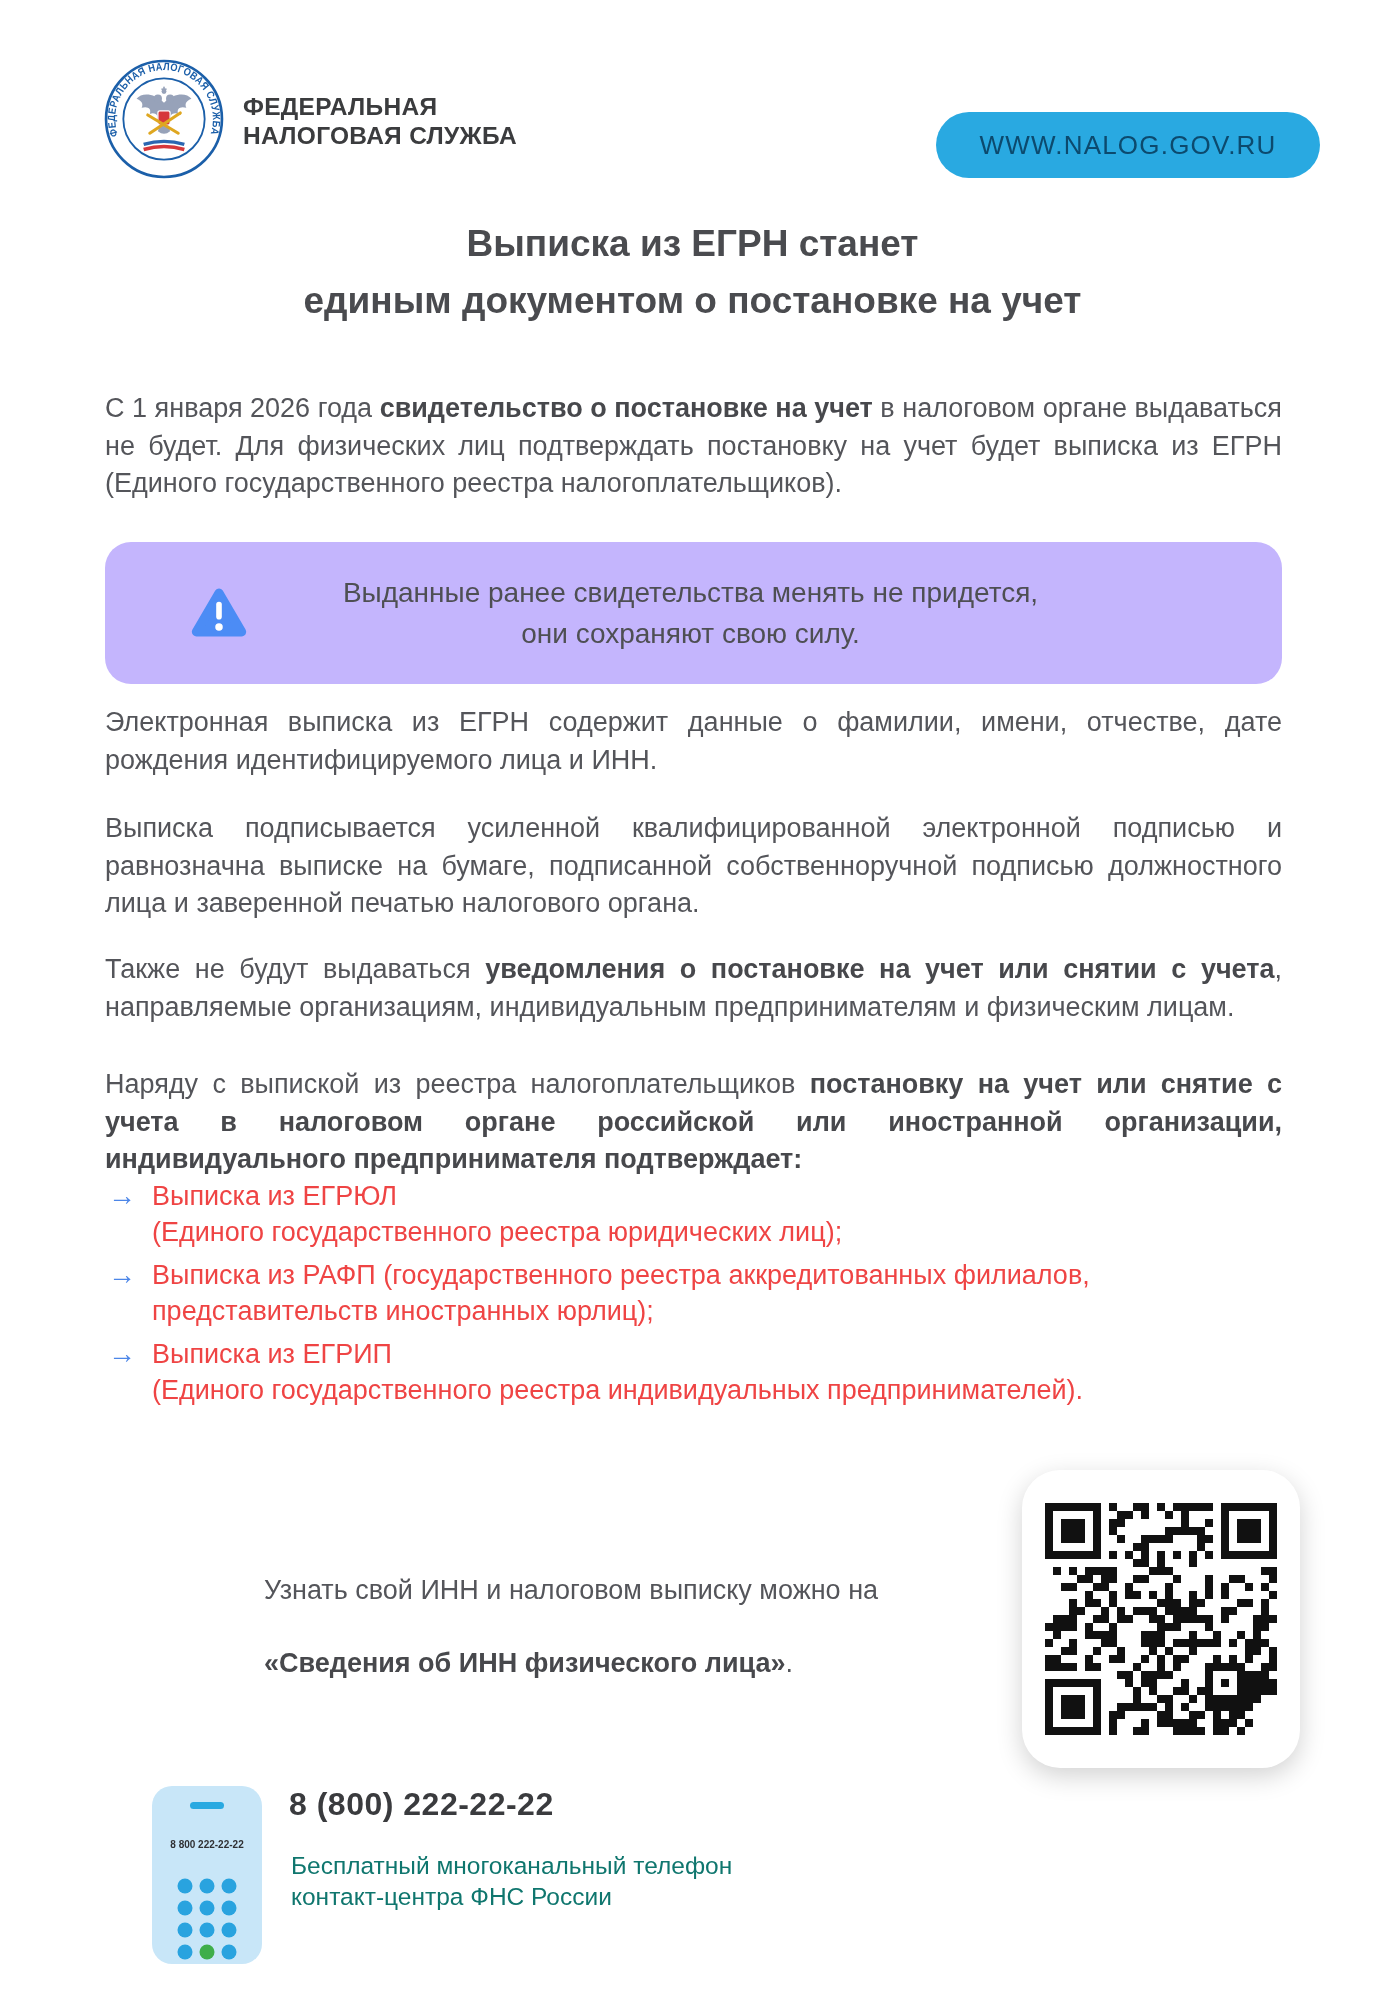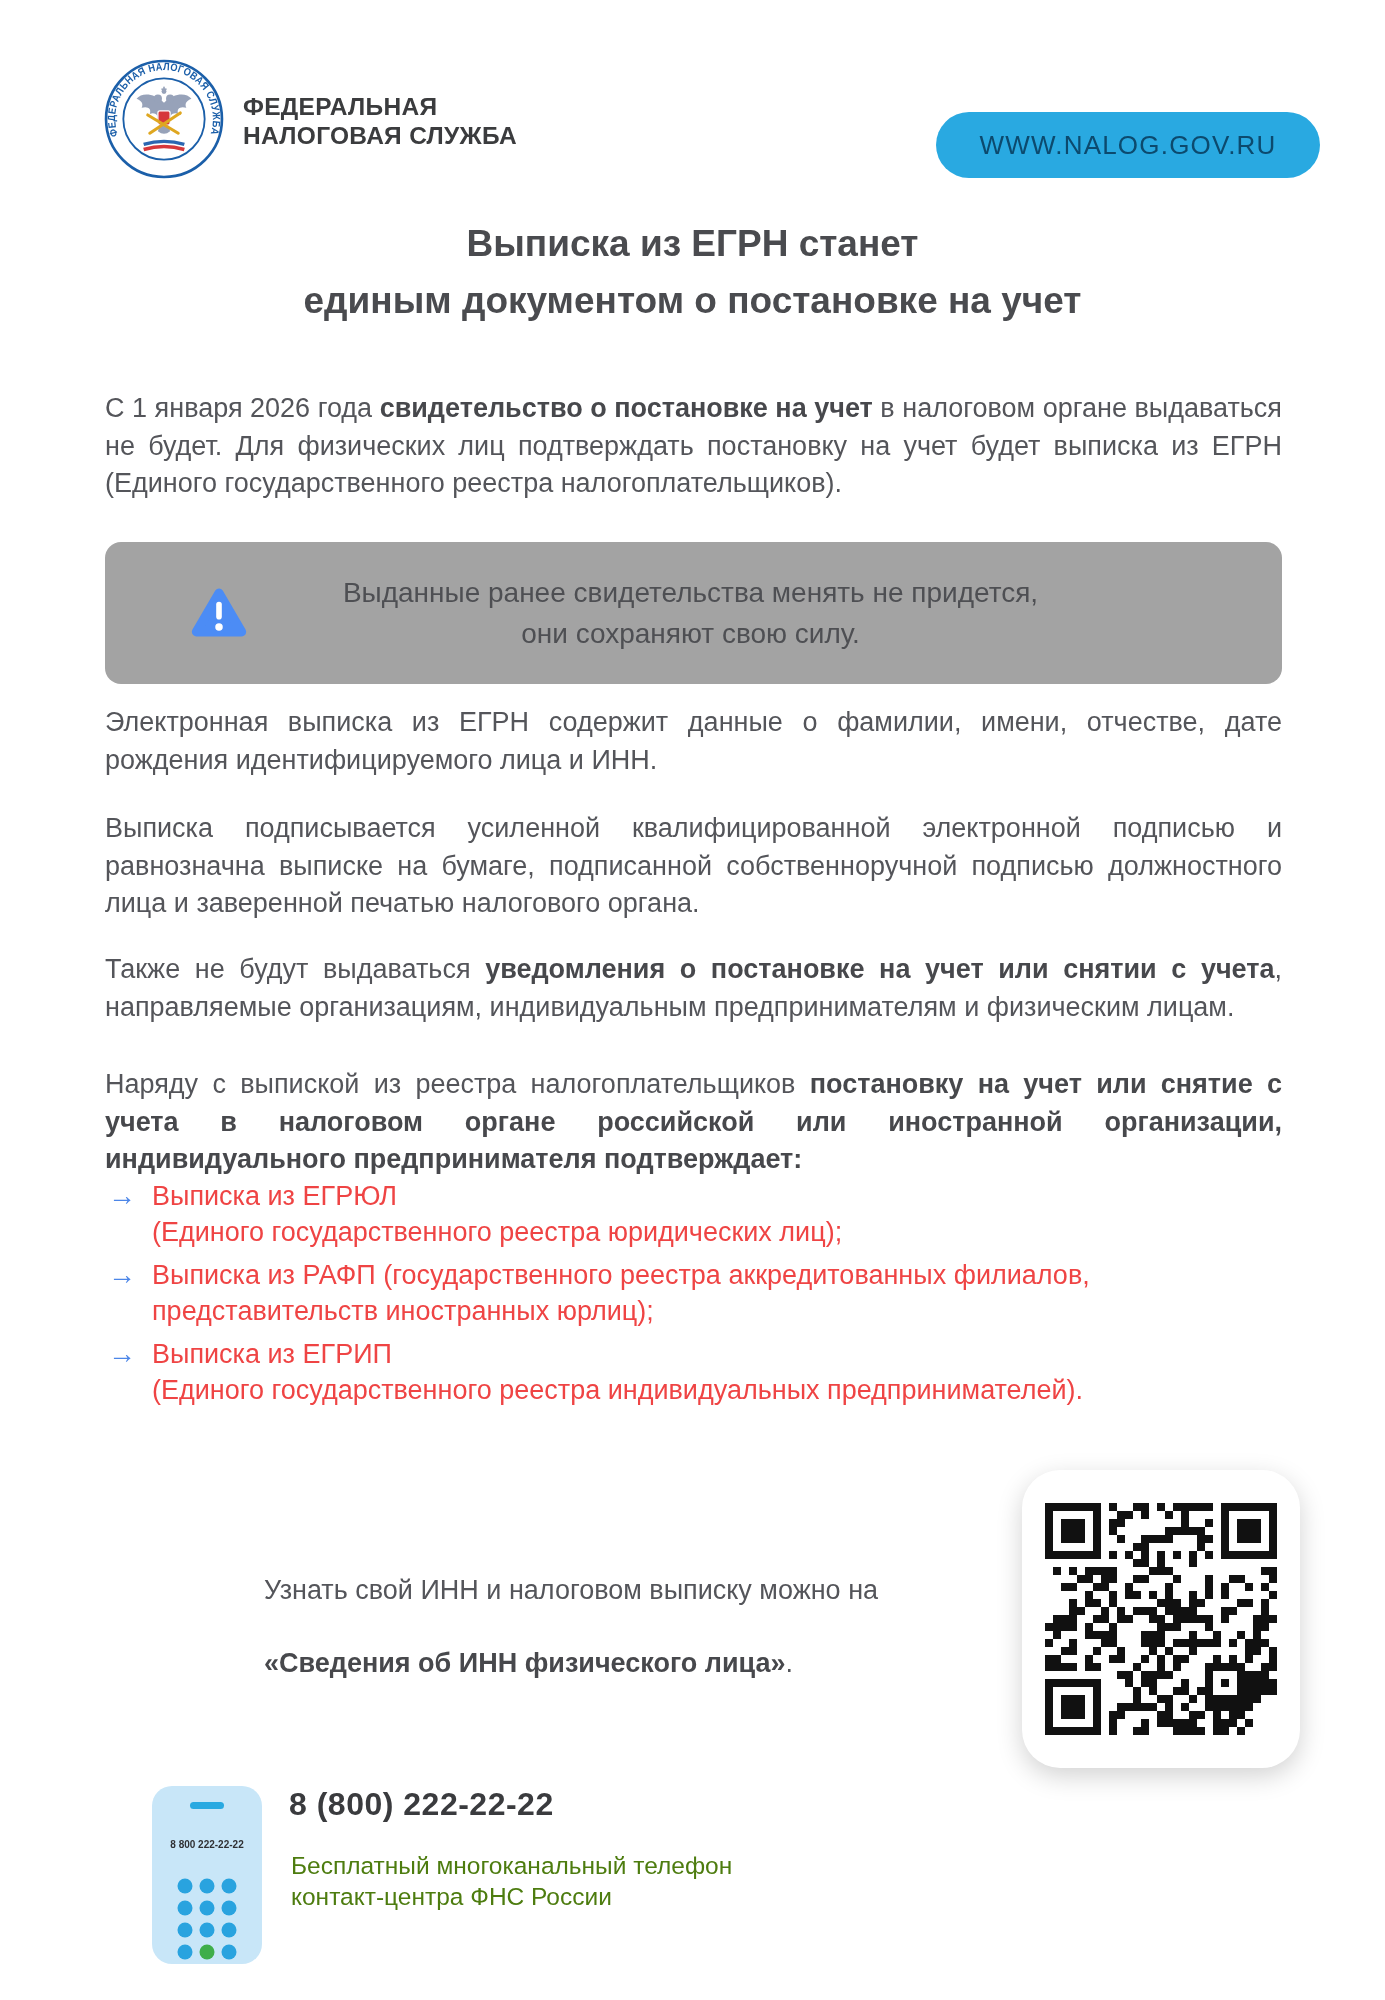--- a/index.html
+++ b/index.html
@@ -30,21 +30,21 @@
   
   .body-text {
     position:absolute; left:105px; width:1177px;
     font-size:27px; line-height:37.5px; color:#54555A; text-align:justify;
   }
   .b { font-weight:700; color:#47484C; }
 
   
   .warning {
     position:absolute; left:105px; top:542px; width:1177px; height:142px;
-    background:#a3a3a3; border-radius:16px; display:flex; align-items:center;
+    background:#c4b5fd; border-radius:26px; display:flex; align-items:center;
   }
   .warning-icon { margin-left:84px; flex:0 0 auto; }
   .warning-text {
     flex:1 1 auto; text-align:center; padding-right:150px;
     font-size:28px; line-height:41px; color:#4E4F53;
   }
 
   
   .bullet-list { position:absolute; left:108px; top:1178px; width:1180px; }
   .bullet { display:flex; margin-bottom:7px; }
@@ -66,21 +66,21 @@
   }
 
   
   .phone-icon { position:absolute; left:152px; top:1786px; width:110px; height:178px; }
   .phone-number {
     position:absolute; left:289px; top:1786px;
     font-size:32px; font-weight:800; color:#3A3B3E; letter-spacing:.5px;
   }
   .phone-desc {
     position:absolute; left:291px; top:1851px;
-    font-size:24.5px; line-height:30.5px; color:#4d7c0f;
+    font-size:24.5px; line-height:30.5px; color:#0f766e;
   }
 </style>
 </head>
 <body>
 
 <svg class="logo-svg" viewBox="0 0 120 120">
   <circle cx="60" cy="60" r="57" fill="#ffffff" stroke="#1B5FA9" stroke-width="2.6"></circle>
   <circle cx="60" cy="60" r="40" fill="#ffffff" stroke="#1B5FA9" stroke-width="1.8"></circle>
   <defs>
     <path id="ringPath" d="M 14.9 76.4 A 48 48 0 1 1 105.1 76.4" fill="none"></path>

